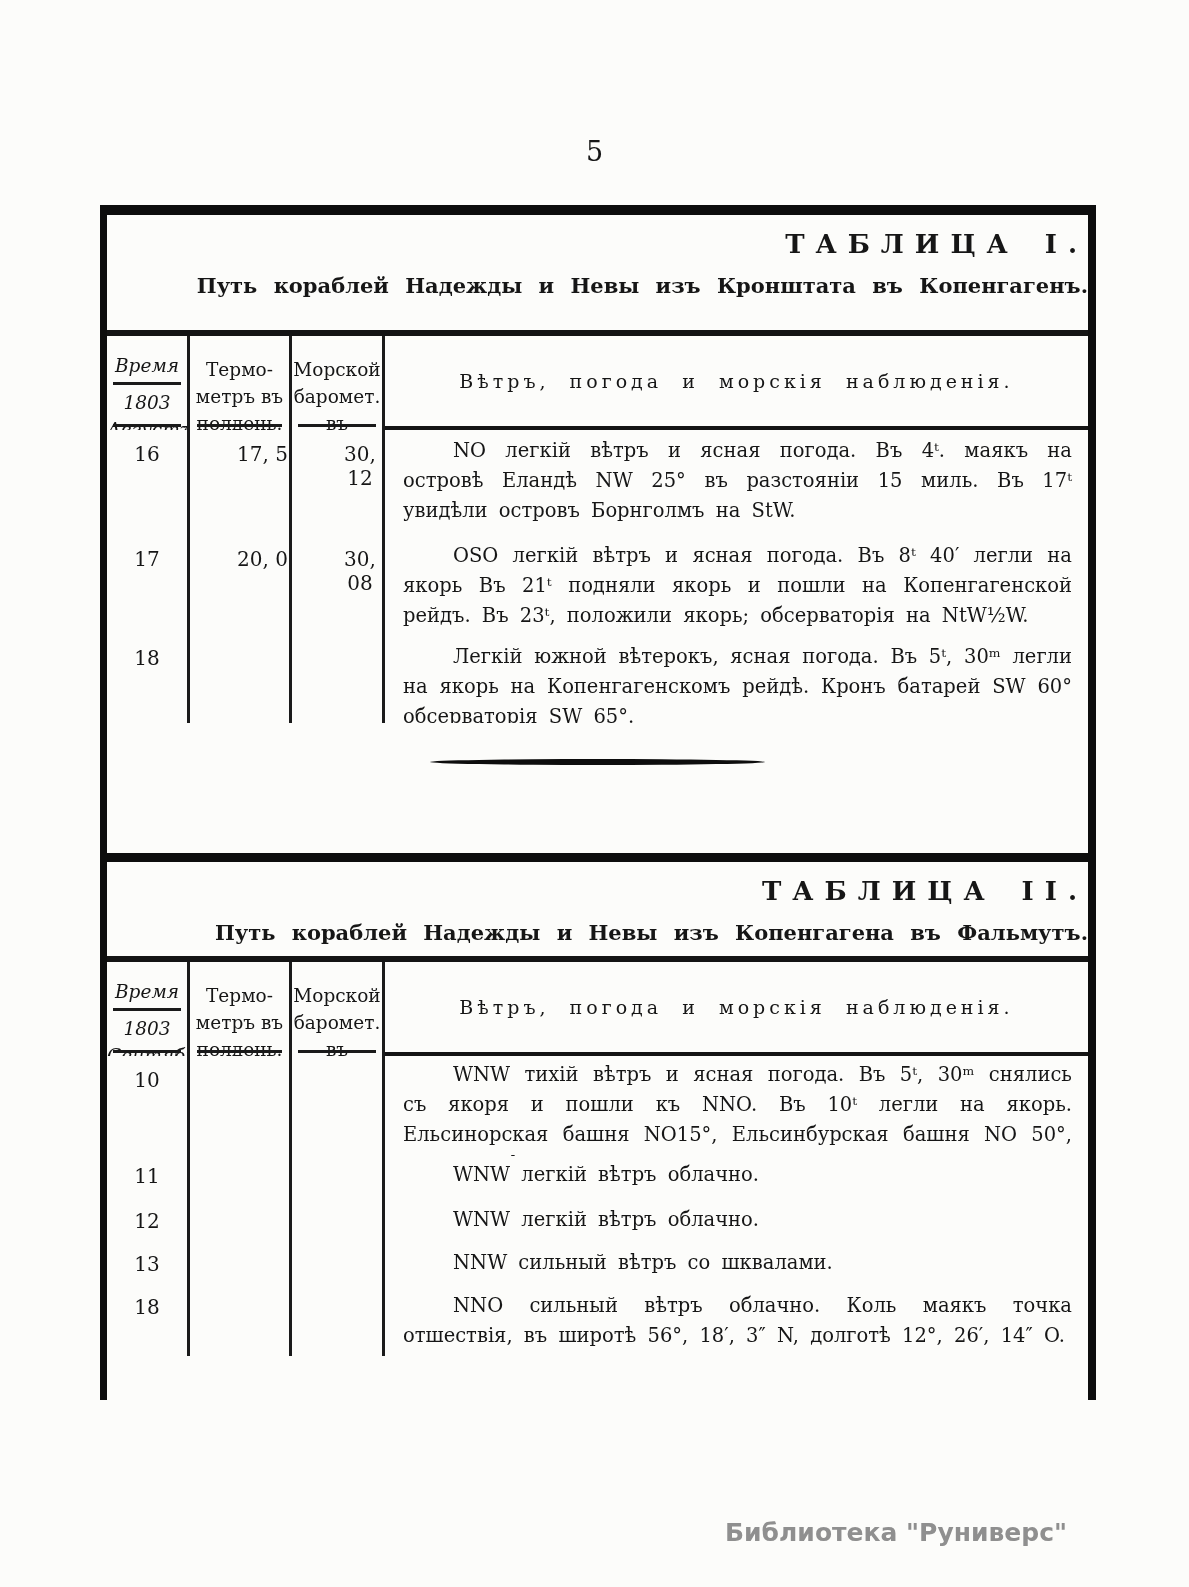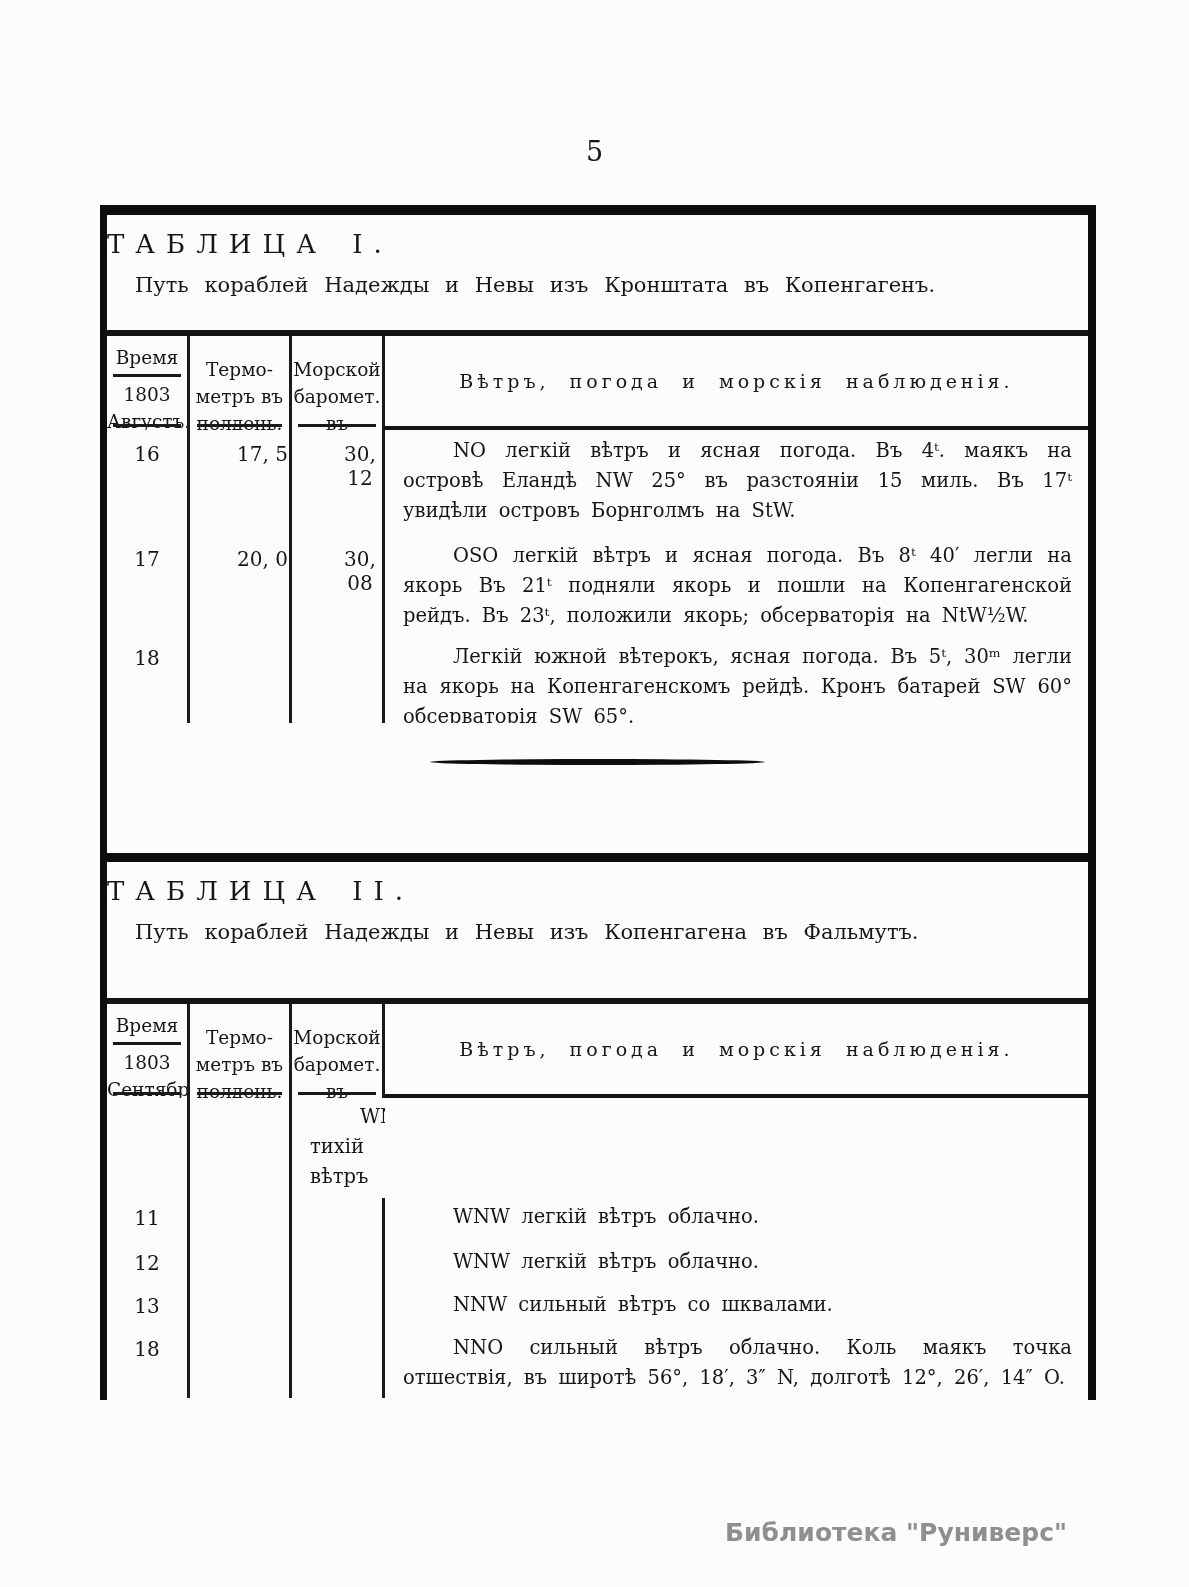--- a/index.html
+++ b/index.html
@@ -17,23 +17,23 @@
   }
   
   .frame{
     position:absolute;left:100px;top:205px;
     width:981px;height:1185px;
     border-top:10px solid #0d0d0d;
     border-left:7px solid #0d0d0d;
     border-right:8px solid #0d0d0d;
     box-sizing:content-box;
   }
-  .sec-head{text-align:left;}
+  .sec-head{text-align:right;font-weight:bold;}
   .t1-head{height:115px;}
-  .t2-head{height:136px;}
+  .t2-head{height:94px;}
   .tbl-title{
     padding-top:14px;
     font-size:26px;letter-spacing:11px;word-spacing:6px;
   }
   .tbl-sub{
     padding-top:14px;
     font-size:21px;word-spacing:9px;margin-left:28px;
   }
   
   .logtable{width:100%;}
@@ -43,21 +43,21 @@
     overflow:hidden;
   }
   .hdr{border-top:6px solid #141414;height:94px;}
   .cell{overflow:hidden;}
   .vline{border-right:3px solid #1a1a1a;}
   .hcell{position:relative;font-size:18.5px;text-align:center;line-height:27px;}
   .hcell .shortline{
     position:absolute;left:7%;right:7%;bottom:3px;height:3px;background:#1a1a1a;
   }
   .hc1 .midline{width:86%;height:3px;background:#1a1a1a;margin:3px auto 4px auto;}
-  .hc1{padding-top:8px;}
+  .hc1{padding-top:16px;font-style:italic;}
   .hc2,.hc3{padding-top:20px;}
   .hc4{
     display:flex;align-items:center;justify-content:center;
     font-size:19px;letter-spacing:4px;word-spacing:10px;
     border-bottom:4px solid #141414;
   }
   .timecell{text-align:center;font-size:20px;padding-top:12px;}
   .valcell{text-align:center;font-size:20px;padding-top:12px;margin-left:46px;}
   .obs{
     font-size:19.5px;line-height:30px;
@@ -164,20 +164,21 @@
         <div class="cell vline hcell hc3">
           <div>Морской</div>
           <div>баромет.</div>
           <div>въ полдень</div>
           <div class="shortline"></div>
         </div>
         <div class="cell hc4">Вѣтръ, погода и морскія наблюденія.</div>
       </div>
 
       <div class="row" style="height:100px">
+        <div class="cell vline timecell">10</div>
         <div class="cell vline valcell"></div>
         <div class="cell vline valcell"></div>
         <div class="cell obs" style="padding-top:4px">WNW тихій вѣтръ и ясная погода. Въ 5ᵗ, 30ᵐ снялись съ якоря и пошли къ NNO. Въ 10ᵗ легли на якорь. Ельсинорская башня NO15°, Ельсинбурская башня NO 50°, островъ Вѣна SO 10°.</div>
       </div>
       <div class="row" style="height:45px">
         <div class="cell vline timecell" style="padding-top:8px">11</div>
         <div class="cell vline valcell"></div>
         <div class="cell vline valcell"></div>
         <div class="cell obs" style="padding-top:4px">WNW легкій вѣтръ облачно.</div>
       </div>

